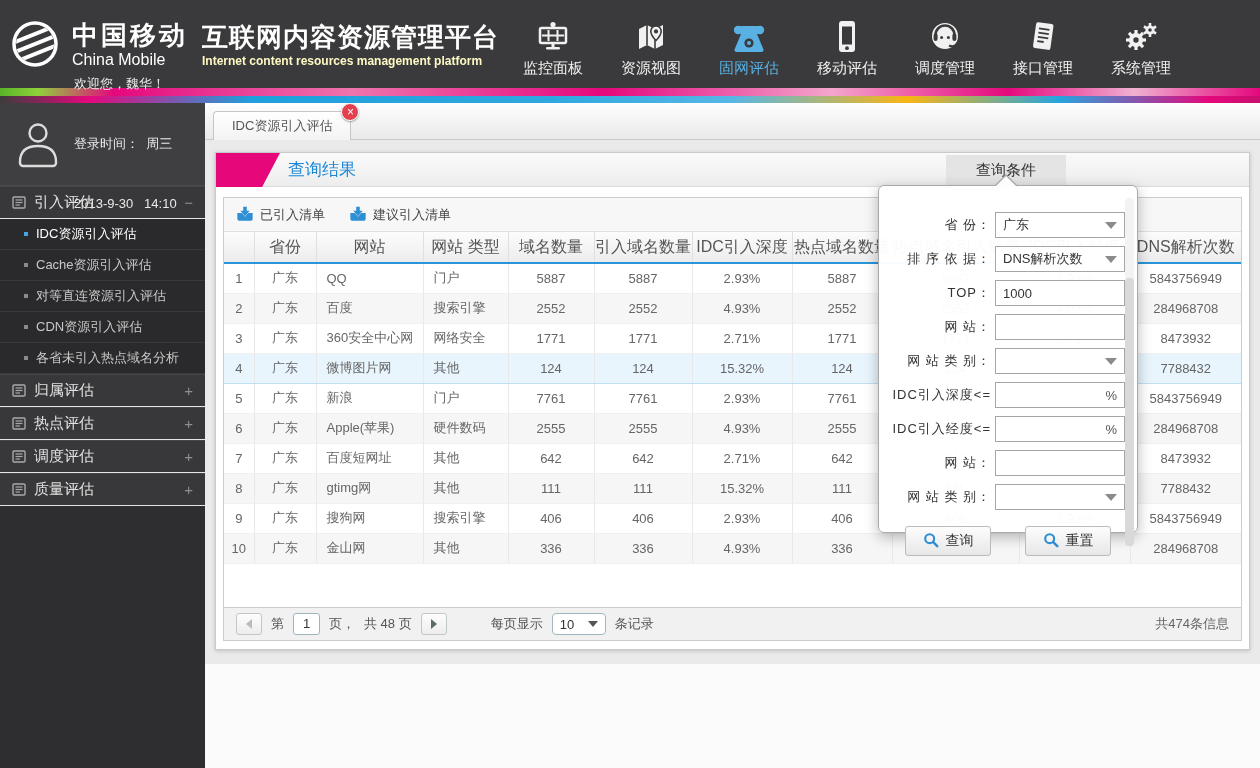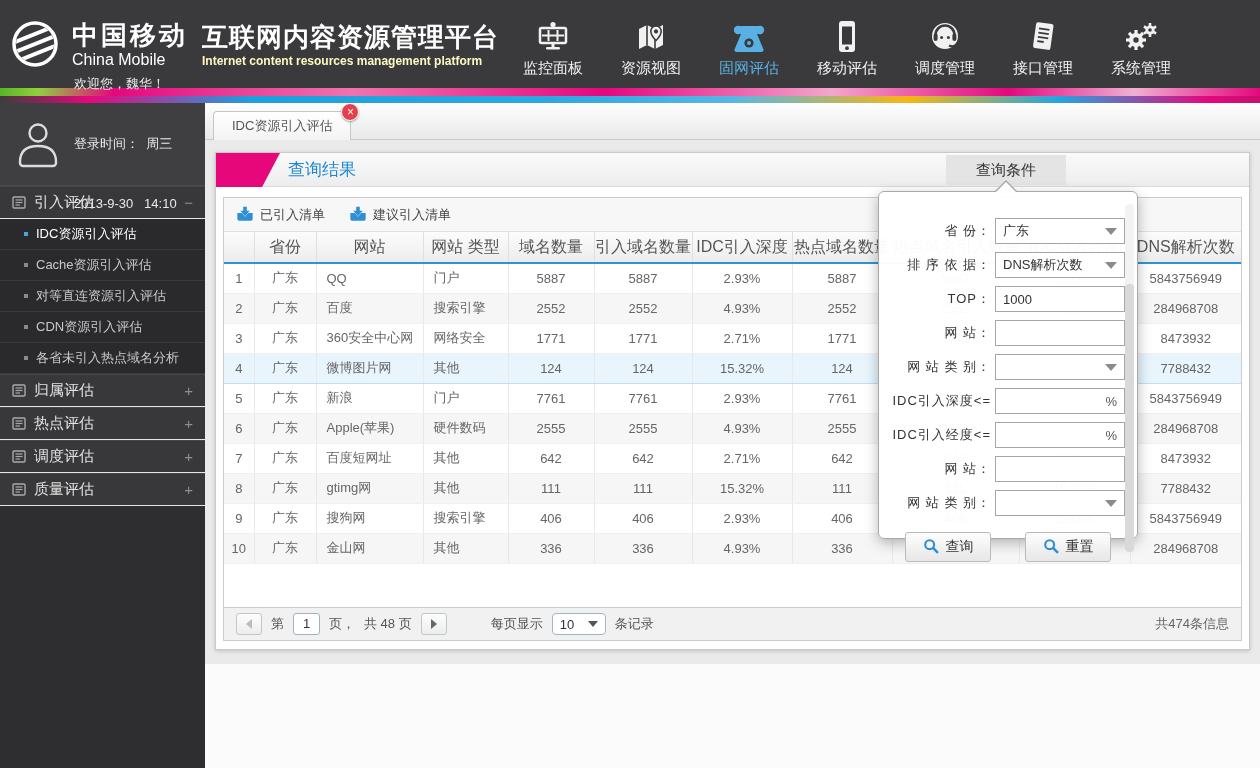--- a/index.html
+++ b/index.html
@@ -70,21 +70,21 @@
   .pg-btn { width:26px; height:22px; border:1px solid #c2c7c7; border-radius:3px; background:linear-gradient(#fdfdfd,#ededed); display:flex; align-items:center; justify-content:center; cursor:pointer; flex:none; }
   .tri-left { width:0; height:0; border-top:5px solid transparent; border-bottom:5px solid transparent; border-right:6px solid #b9bdbd; }
   .tri-right { width:0; height:0; border-top:5px solid transparent; border-bottom:5px solid transparent; border-left:6px solid #5c6a6a; }
   .pg-input { width:27px; height:22px; border:1px solid #9fb6c0; border-radius:3px; background:#fff; text-align:center; line-height:20px; color:#333; }
   .pg-select { width:54px; height:22px; border:1px solid #9fb6c0; border-radius:4px; background:#fff; display:flex; align-items:center; justify-content:space-between; padding:0 7px; cursor:pointer; color:#333; }
   .caret-down { width:0; height:0; border-left:5px solid transparent; border-right:5px solid transparent; border-top:6px solid #555; }
   .pg-total { margin-left:auto; color:#666; }
   .pg-gap { width:26px; }
 
   
-  .popup { position:absolute; left:673px; top:88px; width:260px; height:348px; background:rgba(255,255,255,.97); border:1px solid #a9a9a9; border-radius:6px; box-shadow:0 4px 14px rgba(0,0,0,.28); z-index:5; }
+  .popup { position:absolute; left:673px; top:82px; width:260px; height:348px; background:rgba(255,255,255,.97); border:1px solid #a9a9a9; border-radius:6px; box-shadow:0 4px 14px rgba(0,0,0,.28); z-index:5; }
   .popup-arrow { position:absolute; top:-12px; left:115px; width:0; height:0; border-left:12px solid transparent; border-right:12px solid transparent; border-bottom:12px solid #a9a9a9; }
   .popup-arrow:after { content:""; position:absolute; left:-11px; top:2px; border-left:11px solid transparent; border-right:11px solid transparent; border-bottom:11px solid #fdfdfd; }
   .fields { position:absolute; left:0; top:22px; width:100%; }
   .frow { height:34px; display:flex; align-items:center; }
   .flabel { width:112px; text-align:right; font-size:13px; color:#333; letter-spacing:1px; flex:none; }
   .fctrl { position:relative; width:130px; height:26px; border:1px solid #a6a6a6; background:#fff; margin-left:4px; display:flex; align-items:center; padding:0 7px; font-size:13px; color:#333; }
   .fctrl.select { cursor:pointer; }
   .fctrl .sel-caret { position:absolute; right:7px; top:9px; width:0; height:0; border-left:6px solid transparent; border-right:6px solid transparent; border-top:7px solid #8b8b8b; }
   .fctrl .suffix { position:absolute; right:7px; color:#555; }
   .popup-scroll { position:absolute; right:3px; top:12px; bottom:12px; width:9px; background:#f3f3f3; border-radius:4px; }

